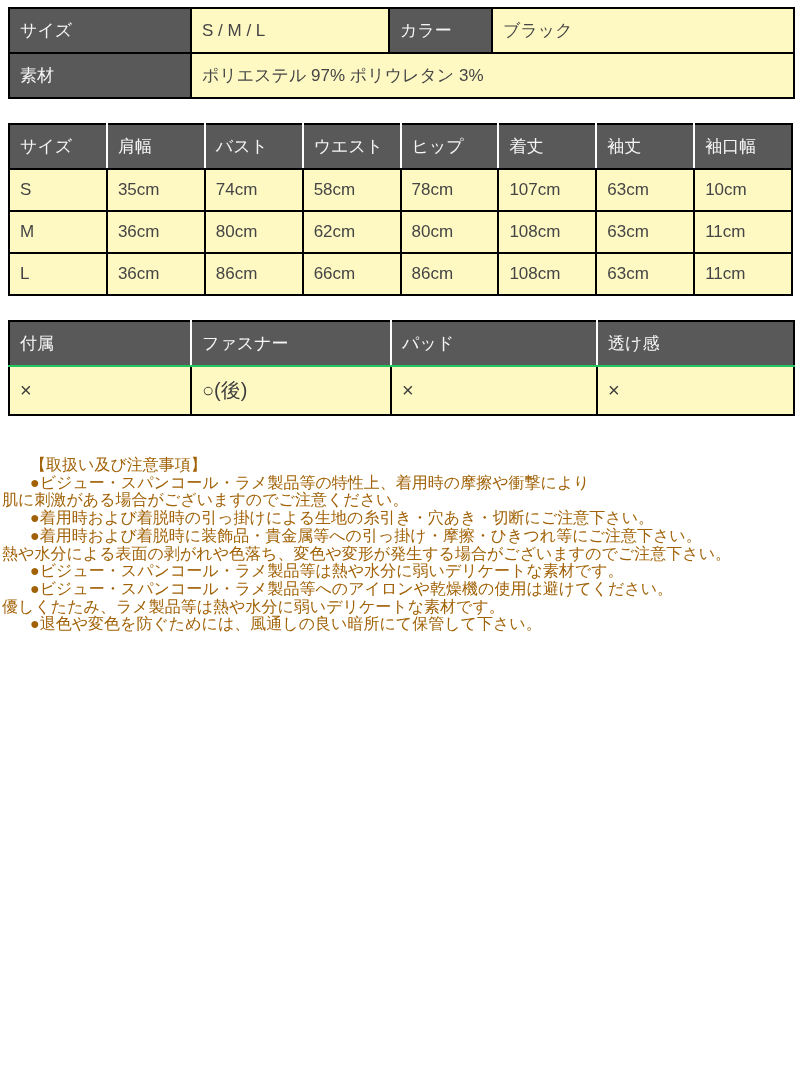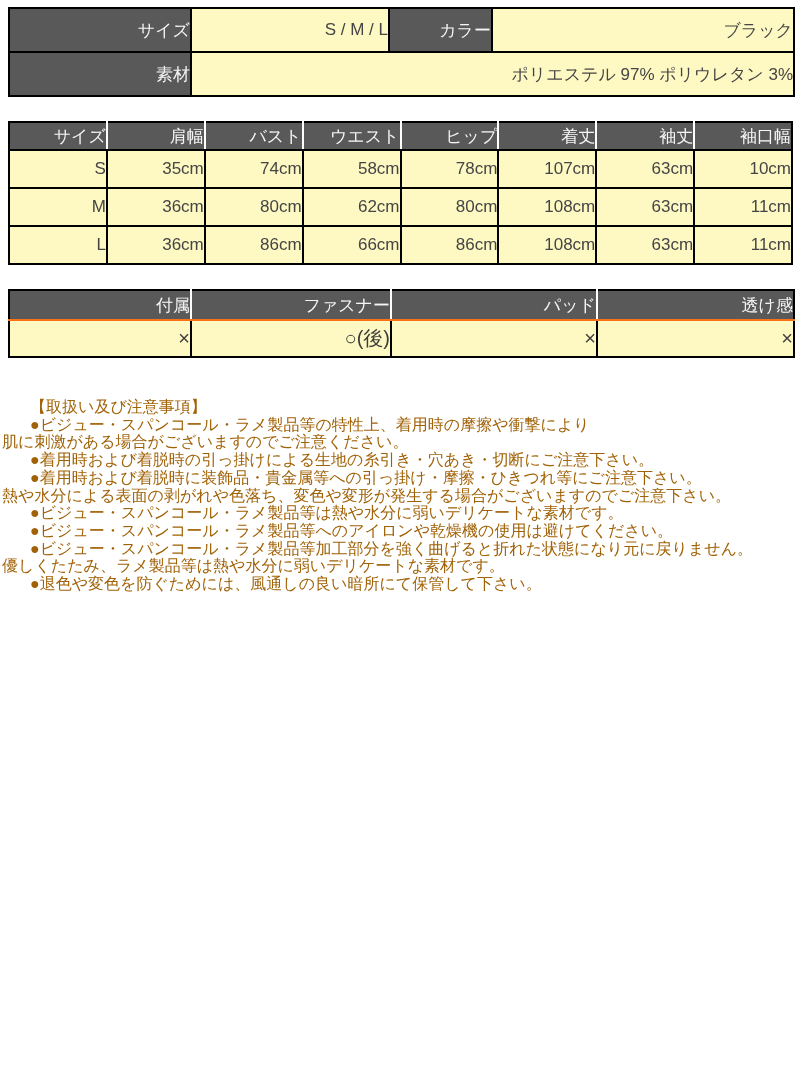--- a/index.html
+++ b/index.html
@@ -11,23 +11,23 @@
   }
   .sheet { padding: 7px 7px 0 8px; }
 
   table.tbl {
     border-collapse: collapse;
     table-layout: fixed;
     width: 785px;
     border: 2px solid #000;
   }
   .tbl th, .tbl td {
-    text-align: right;
+    text-align: left;
     vertical-align: middle;
-    padding: 0;
+    padding: 10px;
     font-weight: normal;
     font-size: 17px;
     white-space: nowrap;
     overflow: hidden;
   }
   .tbl th {
     background: #595959;
     color: #f5f5f5;
   }
   .tbl td {
@@ -47,21 +47,21 @@
     border-left: 2px solid #fff;
   }
   .meas tr.head th:first-child { border-left: 2px solid #000; }
   .meas td { height: 38px; }
 
   
   .feat { margin-top: 24px; }
   .feat.second { margin-top: 2px; }
   .feat th {
     height: 30px;
-    border-bottom: 2px solid #f97316;
+    border-bottom: 2px solid #22c55e;
     border-left: 2px solid #fff;
     margin-top: 32px;
   }
   .feat th:first-child { border-left: 2px solid #000; }
   .feat td { height: 37px; font-size: 20px; color: #3d3d3d; }
 
   
   .notes {
     margin-top: 40px;
     margin-left: -6px; 
@@ -170,18 +170,17 @@
 
   <div class="notes">
     <div class="line ind">【取扱い及び注意事項】</div>
     <div class="line ind">●ビジュー・スパンコール・ラメ製品等の特性上、着用時の摩擦や衝撃により</div>
     <div class="line">肌に刺激がある場合がございますのでご注意ください。</div>
     <div class="line ind">●着用時および着脱時の引っ掛けによる生地の糸引き・穴あき・切断にご注意下さい。</div>
     <div class="line ind">●着用時および着脱時に装飾品・貴金属等への引っ掛け・摩擦・ひきつれ等にご注意下さい。</div>
     <div class="line">熱や水分による表面の剥がれや色落ち、変色や変形が発生する場合がございますのでご注意下さい。</div>
     <div class="line ind">●ビジュー・スパンコール・ラメ製品等は熱や水分に弱いデリケートな素材です。</div>
     <div class="line ind">●ビジュー・スパンコール・ラメ製品等へのアイロンや乾燥機の使用は避けてください。</div>
-    <div class="line ind">●ビジュー・スパンコール・ラメ製品等加工部分を強く曲げると折れた状態になり元に戻りません。</div>
     <div class="line">優しくたたみ、ラメ製品等は熱や水分に弱いデリケートな素材です。</div>
     <div class="line ind">●退色や変色を防ぐためには、風通しの良い暗所にて保管して下さい。</div>
   </div>
 
 </div>
 
 </body></html>

